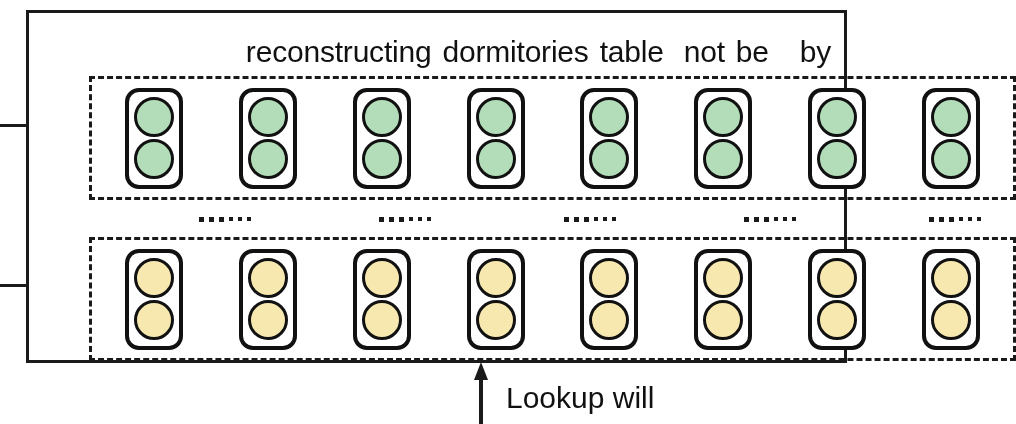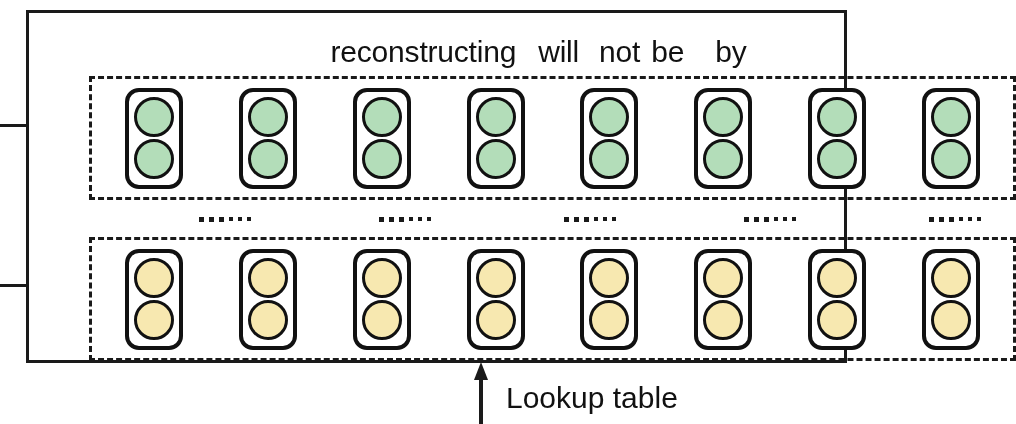--- a/index.html
+++ b/index.html
@@ -176,22 +176,23 @@
 <div id="stage">
 
   <div class="connector c1"></div>
   <div class="connector c2"></div>
 
   <div class="outer-frame">
 
     <div class="sentence">
       <span class="w">reconstructing</span>
         <span class="gap-s"></span>
-        <span class="gap-s"></span>
-        <span class="w">will</span>
+        <span class="w">dormitories</span>
+        <span class="gap-s"></span>
+        <span class="w">table</span>
         <span class="gap-m"></span>
         <span class="w">not</span>
         <span class="gap-s"></span>
         <span class="w">be</span>
         <span class="gap-s"></span>
         <span class="gap-m"></span>
         <span class="w">by</span>
         <span class="gap-s"></span>
     </div>
 
@@ -312,15 +313,15 @@
       </div>
     </div>
 
   </div>
 
   <div class="arrow-wrap">
     <div class="arrow-head"></div>
     <div class="arrow-shaft"></div>
   </div>
 
-  <div class="caption">Lookup table</div>
+  <div class="caption">Lookup will</div>
 
 </div>
 
 </body></html>

